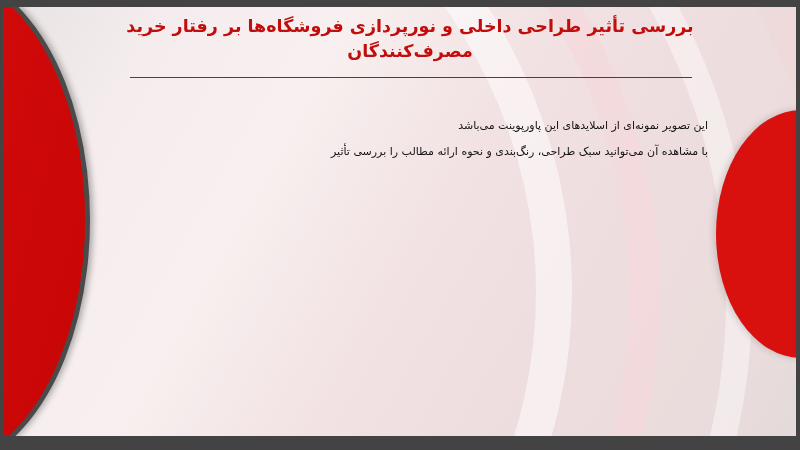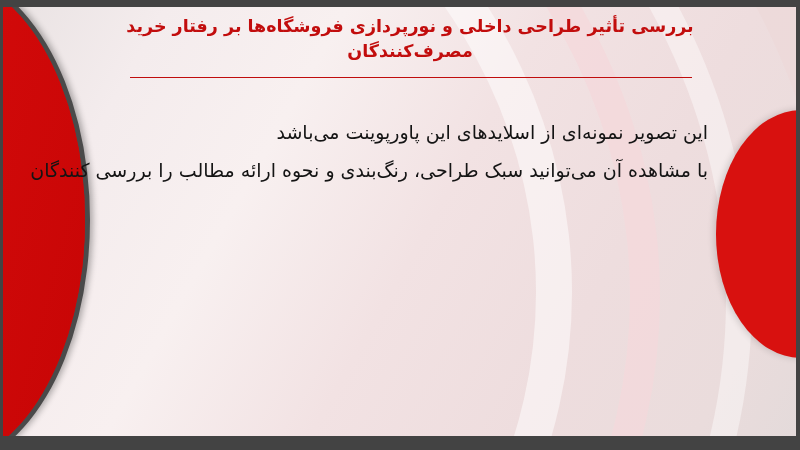--- a/index.html
+++ b/index.html
@@ -174,21 +174,21 @@
     position: absolute;
     right: 92px;
     top: 118px;
     width: 616px;
     direction: rtl;
     text-align: right;
   }
   .body-line {
     margin: 0 0 9px 0;
     font-family: "DejaVu Sans", sans-serif;
-    font-size: 19px;
+    font-size: 11px;
     font-weight: normal;
     line-height: 1.52;
     color: #141414;
     white-space: nowrap;
     direction: rtl;
   }
   .body-line:last-child { margin-bottom: 0; }
 </style>
 </head>
 <body>
@@ -237,21 +237,21 @@
 
   <div class="content">
 
     <div class="title-block">
       <h1 class="slide-title">بررسی تأثیر طراحی داخلی و نورپردازی فروشگاه‌ها بر رفتار خرید مصرف‌کنندگان</h1>
       <div class="title-rule"></div>
     </div>
 
     <div class="body-block">
       <p class="body-line">این تصویر نمونه‌ای از اسلایدهای این پاورپوینت می‌باشد</p>
-      <p class="body-line">با مشاهده آن می‌توانید سبک طراحی، رنگ‌بندی و نحوه ارائه مطالب را بررسی کنندگان</p>
+      <p class="body-line">با مشاهده آن می‌توانید سبک طراحی، رنگ‌بندی و نحوه ارائه مطالب را بررسی تأثیر</p>
     </div>
 
   </div>
 
   <div class="frame-top"></div>
   <div class="frame-bottom"></div>
   <div class="frame-left"></div>
   <div class="frame-right"></div>
 
 </div>

